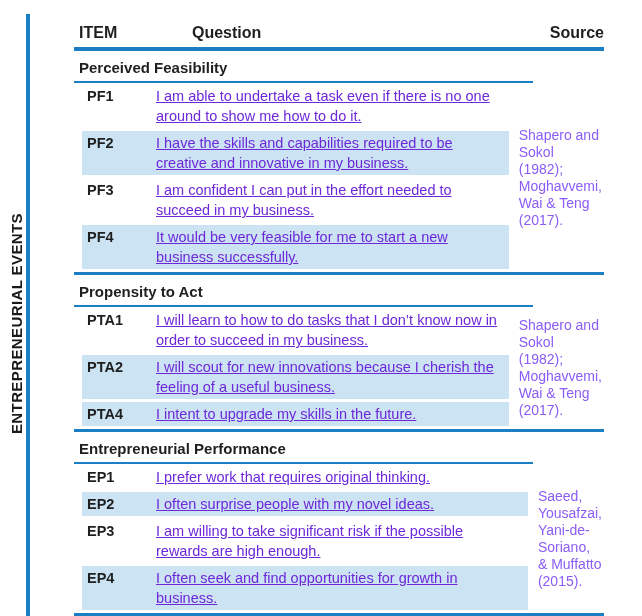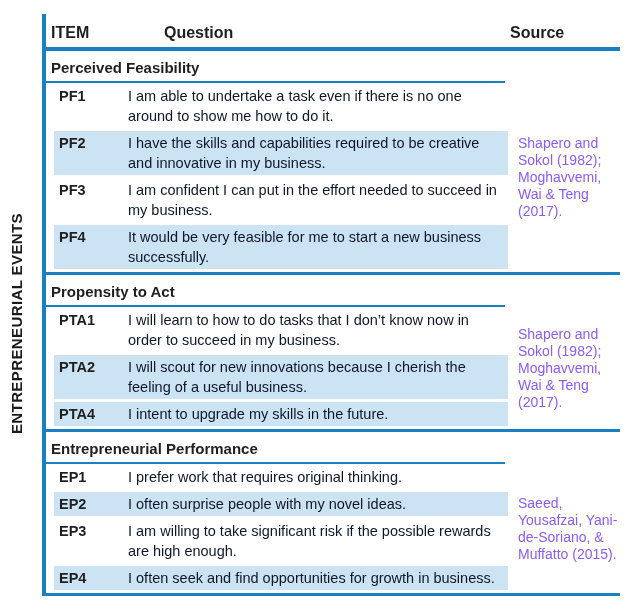--- a/index.html
+++ b/index.html
@@ -21,36 +21,37 @@
     writing-mode:vertical-rl;
     transform:rotate(180deg);
     font-weight:700;
     font-size:15px;
     letter-spacing:0.4px;
     color:#1a1a1a;
     white-space:nowrap;
   }
   .table{
     position:absolute;
-    left:42px;top:14px;
+    left:26px;top:14px;
     width:578px;
     border-left:4px solid var(--accent);
+    padding-left:44px;
   }
   .thead{
     display:flex;
     align-items:flex-end;
     height:33px;
     padding-bottom:5px;
     color:#1f1f1f;
     font-weight:700;
     font-size:16px;
   }
   .th-item{width:74px;padding-left:5px;}
   .th-q{flex:1;margin-left:44px;}
-  .th-src{width:120px;padding-left:10px;}
+  .th-src{width:120px;padding-left:10px;text-align:right;}
   .header-line{height:4px;background:var(--accent);}
   .divider{height:3px;background:var(--accent);}
   .bottom-line{height:3px;background:var(--accent);}
   .section-title-row{
     position:relative;
     height:32px;
     display:flex;
     align-items:center;
   }
   .stitle{
@@ -77,23 +78,24 @@
     width:74px;
     padding-left:5px;
     font-weight:700;
     font-size:14.5px;
     color:#1f1f1f;
     line-height:20px;
   }
   .q{
     flex:1;
     font-size:14.5px;
-    color:#0f172a;
+    color:#6d28d9;
     line-height:20px;
     padding-right:10px;
+    text-decoration:underline;
   }
   .source-col{
     flex:1;
     display:flex;
     align-items:center;
     padding-left:10px;
     padding-right:2px;
   }
   .source-text{
     font-size:14px;

